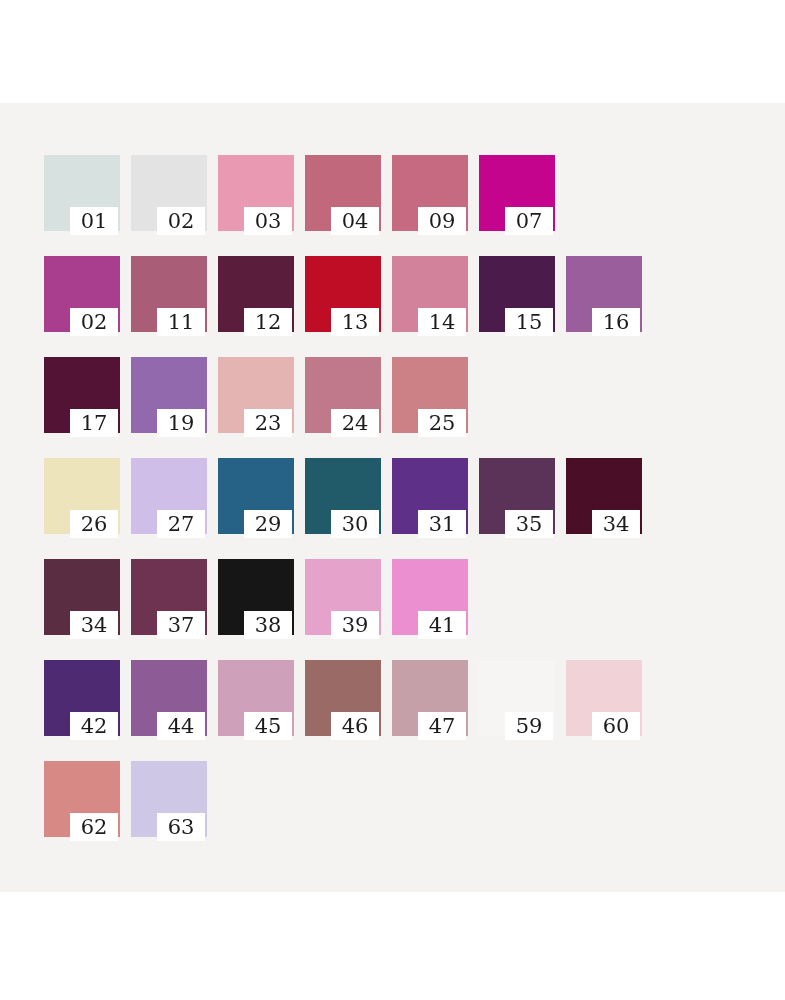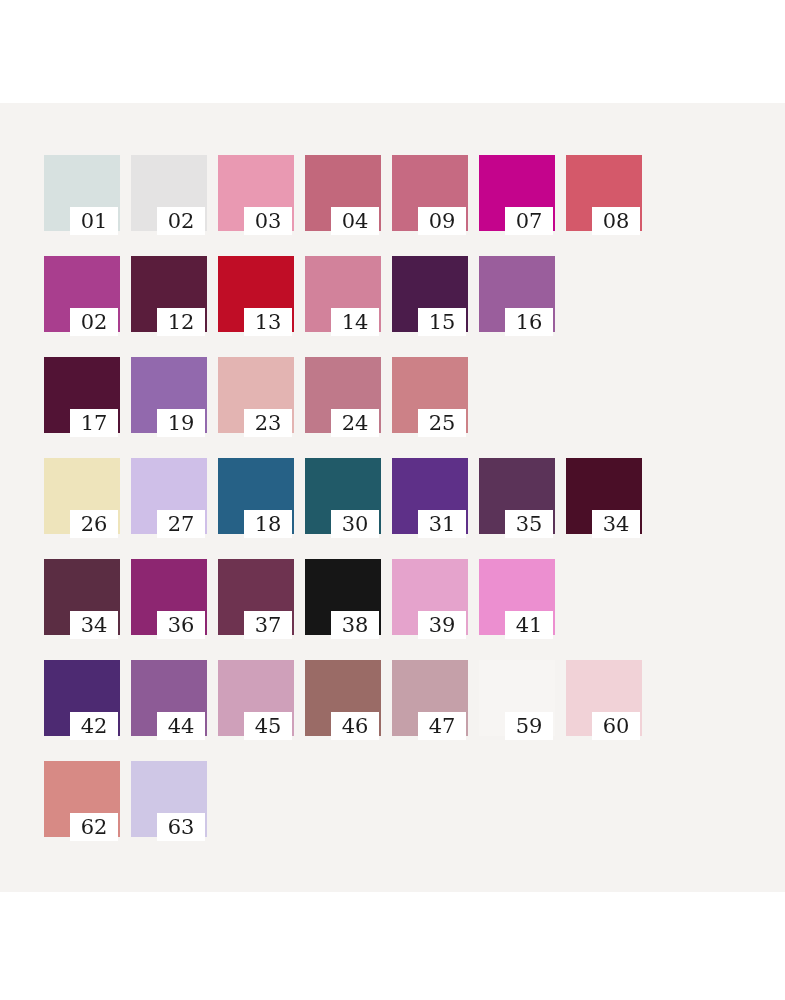--- a/index.html
+++ b/index.html
@@ -102,31 +102,31 @@
             <div class="swatch-label">04</div>
           </div>
           <div class="swatch">
             <div class="swatch-color" style="background: rgb(198, 106, 130);"></div>
             <div class="swatch-label">09</div>
           </div>
           <div class="swatch">
             <div class="swatch-color" style="background: rgb(196, 4, 140);"></div>
             <div class="swatch-label">07</div>
           </div>
-          <div class="swatch">
-            <div class="swatch-color" style="background: rgb(212, 89, 106);"></div>
-            <div class="swatch-label">08</div>
-          </div>
         </div>
         <div class="swatch-row">
           <div class="swatch">
             <div class="swatch-color" style="background: rgb(169, 62, 142);"></div>
             <div class="swatch-label">02</div>
           </div>
           <div class="swatch">
+            <div class="swatch-color" style="background: rgb(169, 93, 119);"></div>
+            <div class="swatch-label">11</div>
+          </div>
+          <div class="swatch">
             <div class="swatch-color" style="background: rgb(90, 29, 60);"></div>
             <div class="swatch-label">12</div>
           </div>
           <div class="swatch">
             <div class="swatch-color" style="background: rgb(192, 13, 38);"></div>
             <div class="swatch-label">13</div>
           </div>
           <div class="swatch">
             <div class="swatch-color" style="background: rgb(210, 130, 155);"></div>
             <div class="swatch-label">14</div>
@@ -166,21 +166,21 @@
           <div class="swatch">
             <div class="swatch-color" style="background: rgb(238, 228, 187);"></div>
             <div class="swatch-label">26</div>
           </div>
           <div class="swatch">
             <div class="swatch-color" style="background: rgb(207, 191, 232);"></div>
             <div class="swatch-label">27</div>
           </div>
           <div class="swatch">
             <div class="swatch-color" style="background: rgb(38, 97, 134);"></div>
-            <div class="swatch-label">18</div>
+            <div class="swatch-label">29</div>
           </div>
           <div class="swatch">
             <div class="swatch-color" style="background: rgb(33, 90, 104);"></div>
             <div class="swatch-label">30</div>
           </div>
           <div class="swatch">
             <div class="swatch-color" style="background: rgb(94, 48, 136);"></div>
             <div class="swatch-label">31</div>
           </div>
           <div class="swatch">
@@ -189,24 +189,20 @@
           </div>
           <div class="swatch">
             <div class="swatch-color" style="background: rgb(74, 14, 39);"></div>
             <div class="swatch-label">34</div>
           </div>
         </div>
         <div class="swatch-row">
           <div class="swatch">
             <div class="swatch-color" style="background: rgb(91, 45, 67);"></div>
             <div class="swatch-label">34</div>
-          </div>
-          <div class="swatch">
-            <div class="swatch-color" style="background: rgb(141, 38, 113);"></div>
-            <div class="swatch-label">36</div>
           </div>
           <div class="swatch">
             <div class="swatch-color" style="background: rgb(110, 51, 80);"></div>
             <div class="swatch-label">37</div>
           </div>
           <div class="swatch">
             <div class="swatch-color" style="background: rgb(22, 22, 22);"></div>
             <div class="swatch-label">38</div>
           </div>
           <div class="swatch">

